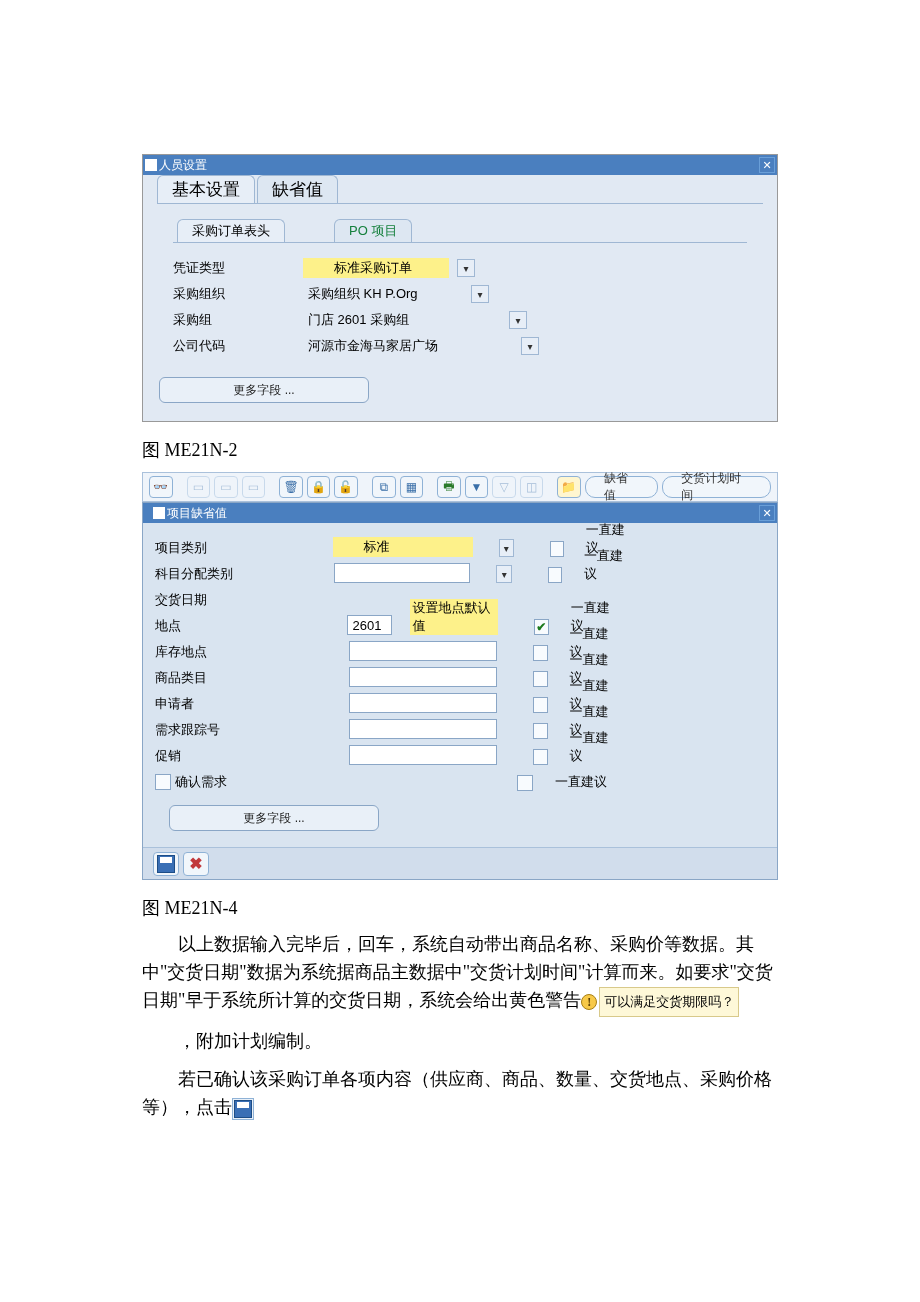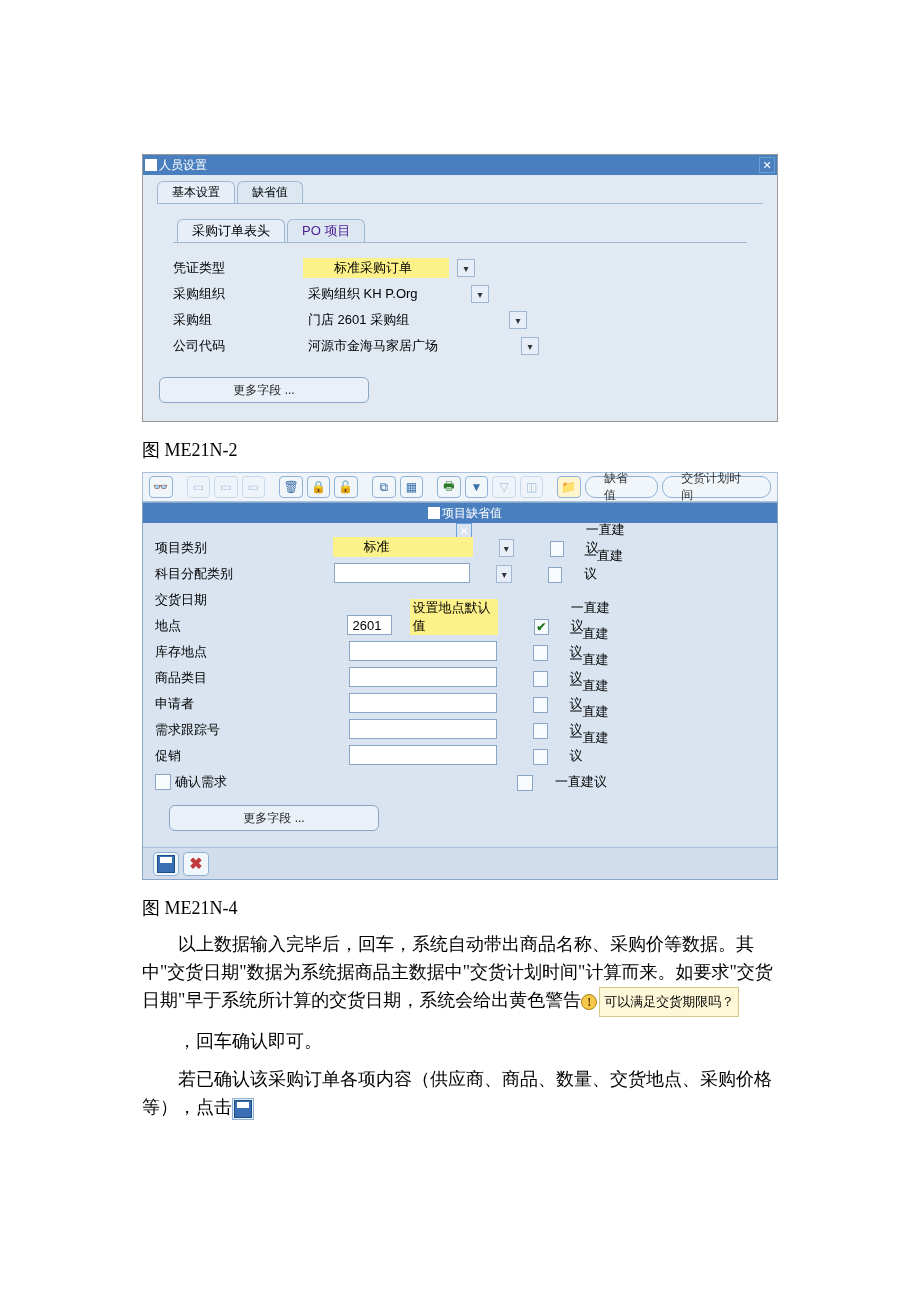--- a/index.html
+++ b/index.html
@@ -43,46 +43,47 @@
     .tabstrip1 {
       display: flex;
       margin: 6px 0 0 14px;
       height: 22px;
       align-items: flex-end;
     }
     .tab1, .tab1b {
       border: 1px solid #9fb7d3;
       border-bottom: none;
       padding: 2px 14px;
-      font-size: 12px;
+      font-size: 17px;
       background: #dde7f2;
       border-radius: 6px 6px 0 0;
       margin-right: 2px;
     }
     .tab1.active { background: #e7eef7; font-weight: normal; }
     .tabrule1 {
       border-top: 1px solid #9fb7d3;
       margin: 0 14px 16px 14px;
     }
     .tabstrip2 {
       display: flex;
       margin: 0 0 0 34px;
       height: 22px;
       align-items: flex-end;
+      gap: 47px;
     }
     .tab2 {
       border: 1px solid #9fb7d3;
       border-bottom: none;
       padding: 2px 14px;
       font-size: 13px;
       background: #e7eef7;
       border-radius: 6px 6px 0 0;
       margin-right: 2px;
     }
-    .tab2.dim { background: #dde7f2; color: #4c1d95; }
+    .tab2.dim { background: #dde7f2; color: #15803d; }
     .tabrule2 {
       border-top: 1px solid #9fb7d3;
       margin: 0 30px 12px 30px;
     }
     .fields1 { padding: 0 30px 8px 30px; }
     .row1 {
       display: flex;
       align-items: center;
       height: 26px;
     }
@@ -172,21 +173,20 @@
     .panel2-titlebar {
       background: #4a7fbf;
       color: #fff;
       height: 20px;
       line-height: 20px;
       font-size: 12px;
       padding-left: 10px;
       display: flex;
       justify-content: space-between;
       align-items: center;
-      flex-direction: column;
     }
     .fields2 { padding: 8px 12px 6px 12px; }
     .row2 {
       display: flex;
       align-items: flex-end;
       height: 26px;
       gap: 18px;
     }
     .lbl2 {
       width: 190px;
@@ -467,21 +467,21 @@
   </div>
 
   <div class="figlabel">图 ME21N-4</div>
 
   <p class="para">
     　　<span>以上数据输入完毕后，回车，系统自动带出商品名称、采购价等数据。其中"交货日期"数据为系统据商品主数据中"交货计划时间"计算而来。如要求"交货日期"早于系统所计算的交货日期，系统会给出黄色警告</span><span class="inline-strip">
         <span class="inline-warn-icon">!</span>
         <span class="inline-warn-text">可以满足交货期限吗？</span>
       </span>
   </p>
-  <p class="para">　　<span>，回车确认即可。</span></p>
+  <p class="para">　　<span>，附加计划编制。</span></p>
 
   <p class="para">
     　　<span>若已确认该采购订单各项内容（供应商、商品、数量、交货地点、采购价格等），点击</span><span class="inline-save">
         <span class="save-icon"></span>
       </span>
   </p>
 
 </div>
 
 </body></html>

